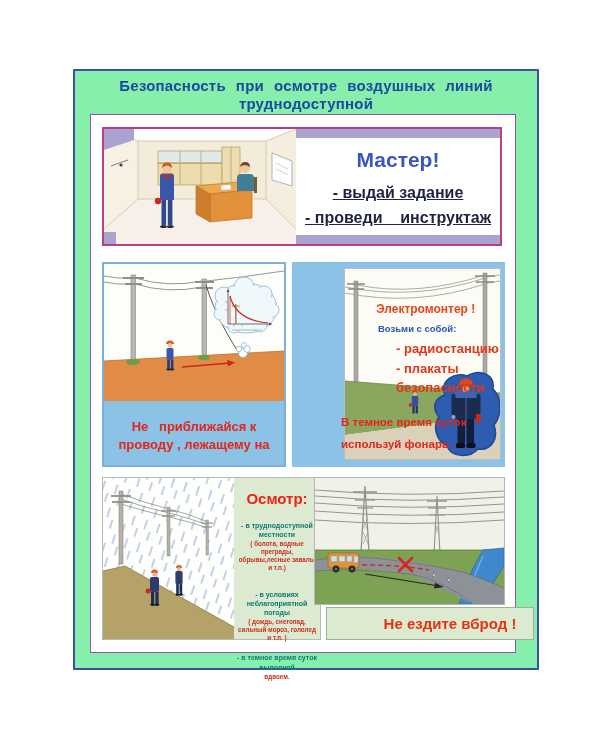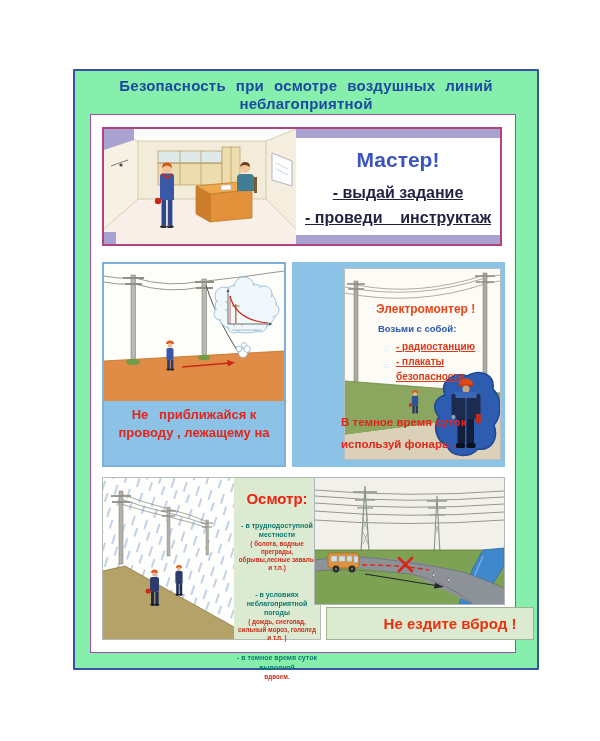--- a/index.html
+++ b/index.html
@@ -20,29 +20,29 @@
   .lav{height:9px;background:#a9a3d2;}
   .p1-body{flex:1;text-align:center;padding-top:10px;}
   .master-h{color:#3b55c0;font-size:21px;margin-bottom:9px;}
   .master-items{color:#1e2240;font-size:16px;line-height:1.55;text-decoration:underline;}
   .pre{white-space:pre;}
 
   
   .p2{left:11px;top:147px;width:184px;height:205px;border:2px solid #7cb0d8;}
   .p2-illu{width:180px;height:137px;}
   .p2-cap{height:64px;background:#8cc2e6;color:#e3251b;font-size:13px;line-height:1.4;
-          text-align:center;padding-top:5px;box-sizing:border-box;}
+          text-align:center;padding-top:17px;box-sizing:border-box;}
 
   
   .p3{left:201px;top:147px;width:213px;height:205px;background:#8cc2e6;}
   .p3-illu{position:absolute;left:52px;top:6px;width:155px;height:190px;
            border:1px solid #b8bec4;background:#fcfbf5;}
   .p3-h{position:absolute;left:84px;top:40px;color:#e8451a;font-size:12px;z-index:3;}
   .p3-sub{position:absolute;left:86px;top:61px;color:#2b57b0;font-size:9.5px;z-index:3;}
-  .p3-items{position:absolute;left:104px;top:77px;color:#e03818;font-size:10px;line-height:1.5;z-index:3;text-decoration:underline;}
+  .p3-items{position:absolute;left:104px;top:77px;color:#e03818;font-size:13px;line-height:1.5;z-index:3;}
   .p3-cap{position:absolute;left:5px;top:149px;color:#e3251b;font-size:11.5px;line-height:22px;z-index:3;white-space:nowrap;margin-left:44px;}
 
   
   .p4{left:11px;top:362px;width:219px;height:163px;border:1px solid #b4bcb4;display:flex;}
   .p4-illu{width:131px;height:161px;flex:0 0 auto;}
   .p4-text{flex:1;background:#dcead2;text-align:center;padding:0 3px;box-sizing:border-box;}
   .p4-h{color:#ee2211;font-size:15px;margin-top:12px;}
   .p4-item{margin-top:14px;}
   .p4-item .t{color:#0c7a6c;font-size:7px;line-height:1.3;}
   .p4-item .n{color:#cc2f1e;font-size:6.3px;line-height:1.25;margin-top:1px;}
@@ -56,21 +56,21 @@
           border:1px solid #9cb290;color:#e8320f;font-size:15px;line-height:31px;text-align:center;padding-left:40px;}
   svg{display:block;}
 </style>
 </head>
 <body>
 
 <div class="page">
   <div class="outer">
     <div class="title">
       <div>Безопасность при осмотре воздушных линий</div>
-      <div>неблагоприятной</div>
+      <div>труднодоступной</div>
     </div>
 
     <div class="inner">
 
       <div class="panel p1">
         <div class="p1-illu">
           <svg viewBox="0 0 192 115" width="192" height="115">
             <rect width="192" height="115" fill="#fbf7ee"></rect>
             <rect x="34" y="12" width="128" height="58" fill="#f3ecdb"></rect>
             <polygon points="0,0 34,12 34,70 0,100" fill="#f7f1e3"></polygon>

